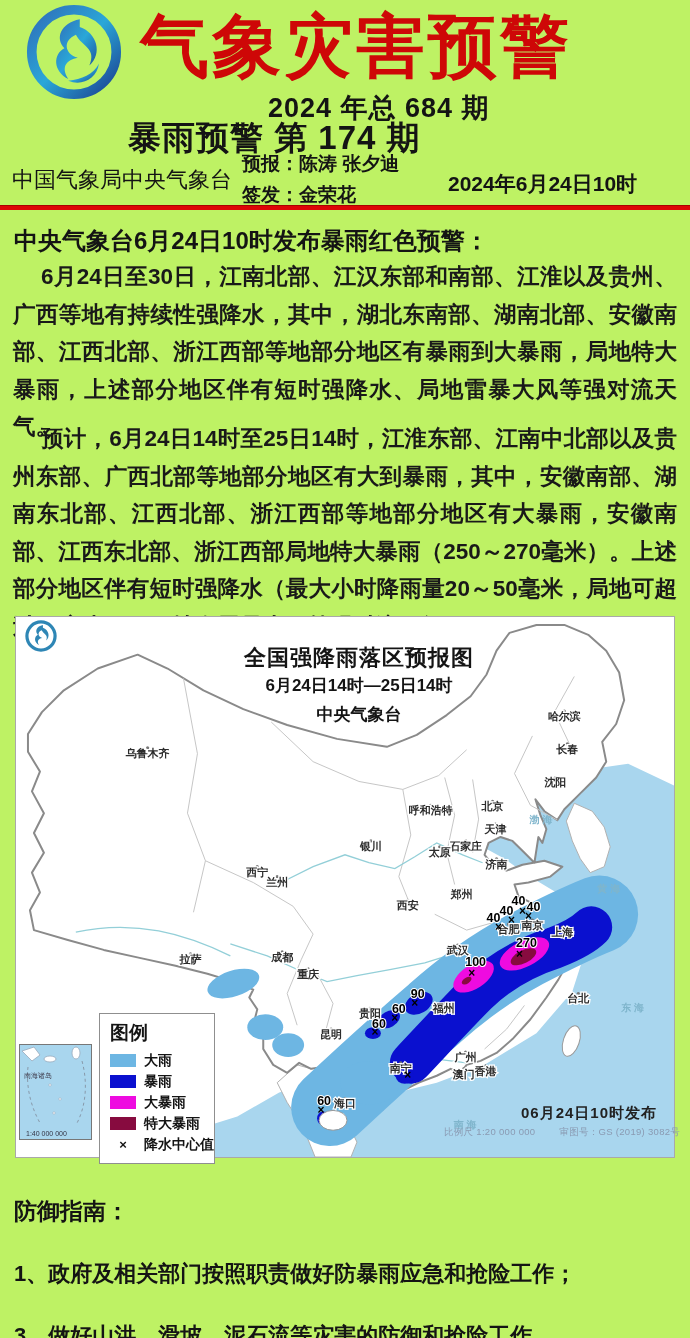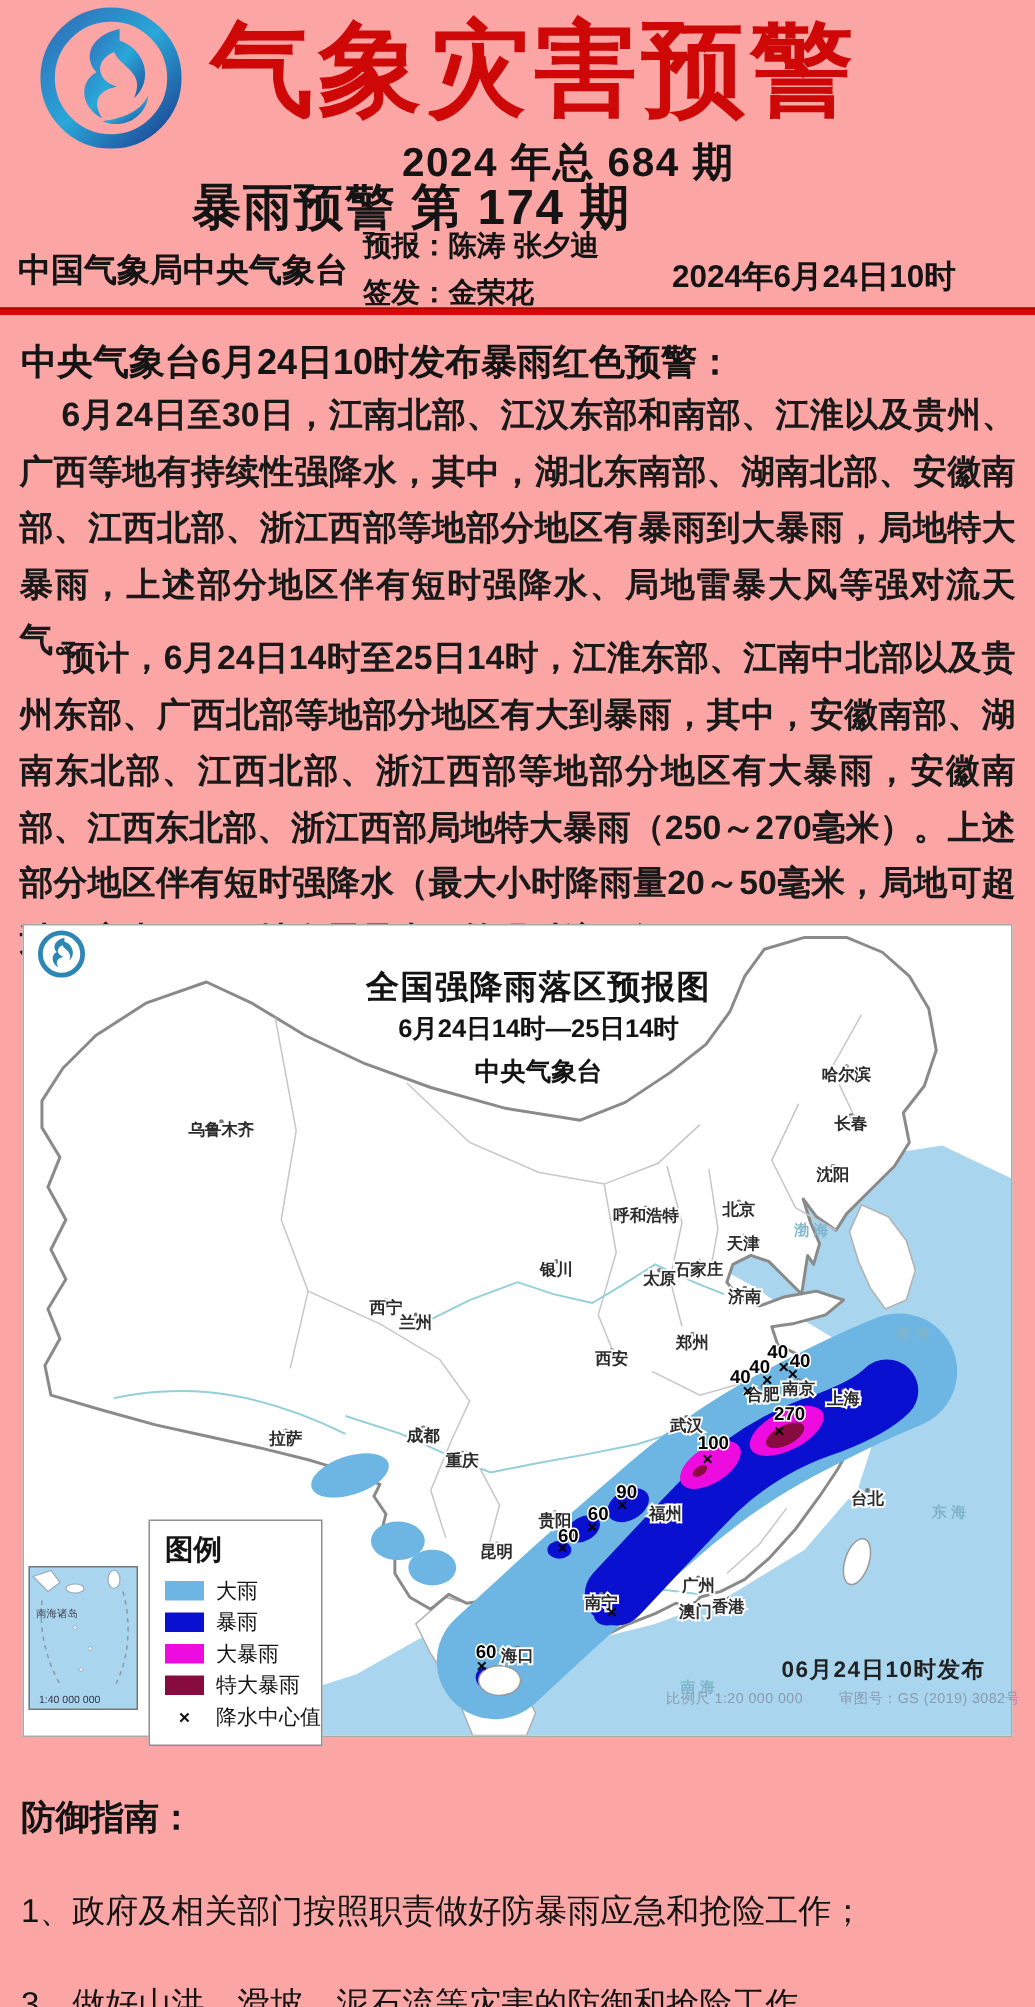--- a/index.html
+++ b/index.html
@@ -1,54 +1,54 @@
 <!DOCTYPE html>
 <html><head>
 <meta charset="utf-8">
 <style>
   html,body{margin:0;padding:0;}
   body{font-family:"Liberation Sans","DejaVu Sans",sans-serif;background:#e8e6e2;}
-  .page{position:relative;width:690px;height:1338px;background:#fca5a5;overflow:hidden;margin:0 auto;color:#141414;}
+  .page{position:relative;width:690px;height:1338px;background:#bef264;overflow:hidden;margin:0 auto;color:#141414;}
   .abs{position:absolute;}
   
   .main-title{left:140px;top:4px;font-size:69px;font-weight:900;color:#ce0707;letter-spacing:3px;line-height:86px;white-space:nowrap;}
   .issue1{left:268px;top:90px;font-size:27px;font-weight:800;letter-spacing:1px;white-space:nowrap;}
   .issue2{left:128px;top:116px;font-size:33px;font-weight:800;letter-spacing:1px;white-space:nowrap;}
-  .org{left:12px;top:165px;font-size:22px;font-weight:700;white-space:nowrap;}
+  .org{left:12px;top:165px;font-size:22px;font-weight:400;white-space:nowrap;}
   .forecaster{left:242px;top:151px;font-size:19px;font-weight:600;white-space:nowrap;}
   .signer{left:242px;top:182px;font-size:19px;font-weight:600;white-space:nowrap;}
   .datetime{left:448px;top:170px;font-size:21px;font-weight:800;white-space:nowrap;}
   .red-rule{left:0;top:205px;width:690px;height:4px;background:#dd0606;border-top:1px solid #a00;}
   
   .headline{left:14px;top:225px;font-size:24px;font-weight:800;white-space:nowrap;}
   .para{left:13px;width:664px;font-size:22.5px;font-weight:600;line-height:37.5px;text-align:justify;text-indent:28px;color:#191919;}
   .para1{top:258px;}
   .para2{top:420px;}
   
   .map-box{left:15px;top:616px;width:658px;height:540px;background:#fff;border:1px solid #a9a9a9;}
   .map-title-block{left:0;top:26px;width:686px;text-align:center;}
   .map-title{font-size:22px;font-weight:800;letter-spacing:1px;}
   .map-subtitle{font-size:17px;font-weight:700;margin-top:1px;}
   .map-agency{font-size:17px;font-weight:700;margin-top:6px;}
   .legend{left:83px;top:396px;width:116px;background:#fff;border:1px solid #8f8f8f;padding:6px 8px 8px 10px;box-sizing:border-box;}
   .legend-title{font-size:19px;font-weight:800;margin-bottom:4px;}
   .legend-row{display:flex;align-items:center;height:21px;}
   .legend-swatch{width:26px;height:13px;margin-right:8px;flex:0 0 auto;}
   .legend-sym{width:26px;text-align:center;margin-right:8px;font-weight:900;font-size:13px;flex:0 0 auto;}
-  .legend-label{font-size:14px;font-weight:400;white-space:nowrap;}
+  .legend-label{font-size:14px;font-weight:700;white-space:nowrap;}
   .inset{left:3px;top:427px;width:73px;height:96px;background:#a9d6ee;border:1px solid #777;box-sizing:border-box;}
   .inset-label{position:absolute;left:4px;top:26px;font-size:7px;color:#445;}
   .inset-scale{position:absolute;left:6px;bottom:2px;font-size:7px;color:#334;}
   .issued{left:505px;top:487px;font-size:15px;font-weight:800;color:#222;letter-spacing:1px;white-space:nowrap;}
   .maprefs{left:428px;top:509px;font-size:9.5px;color:#8a9ab2;white-space:nowrap;letter-spacing:0.3px;}
   .small-logo{left:8px;top:3px;}
   
   .guide{left:14px;top:1196px;width:664px;}
   .guide-title{font-size:23px;font-weight:800;margin-bottom:16px;}
-  .guide-item{font-size:22px;font-weight:400;margin-bottom:15px;white-space:nowrap;margin-top:32px;}
+  .guide-item{font-size:22px;font-weight:700;margin-bottom:15px;white-space:nowrap;margin-top:32px;}
   
   .city{font-size:11px;fill:#2c2c2c;text-anchor:middle;font-weight:600;paint-order:stroke;stroke:#ffffff;stroke-width:2.5px;}
   .sea-lb{font-size:10px;fill:#7fb5cc;text-anchor:middle;letter-spacing:3px;font-weight:600;}
   .val{font-size:12.5px;fill:#000;font-weight:700;text-anchor:middle;paint-order:stroke;stroke:#fff;stroke-width:2px;}
   .xmark{font-size:12px;fill:#000;font-weight:900;text-anchor:middle;}
 </style>
 </head>
 <body>
 
 <div class="page">

